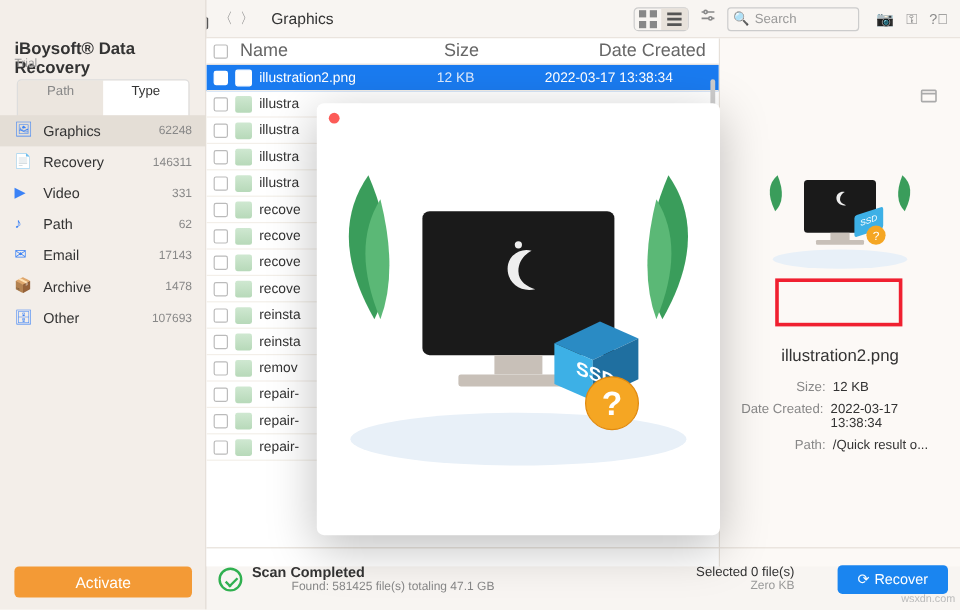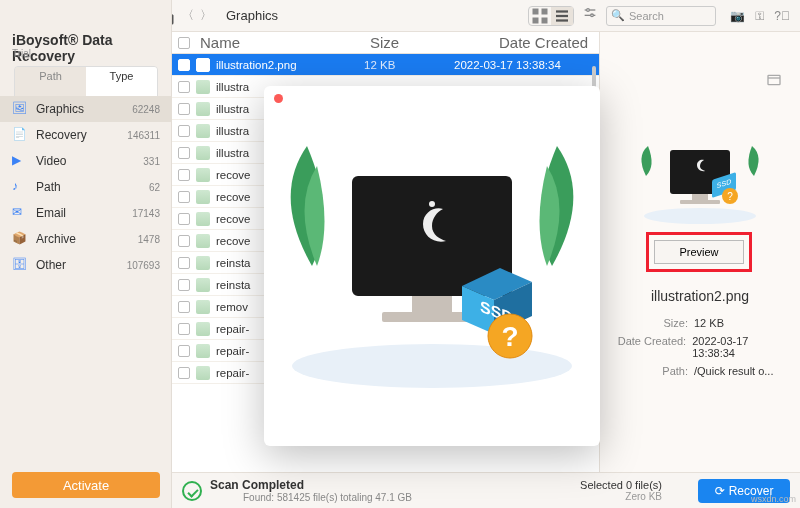--- a/index.html
+++ b/index.html
@@ -52,21 +52,21 @@
 .scroll-ind { position:absolute; right:3px; top:34px; width:4px; height:40px; background:#ccc; border-radius:2px; }
 .previewpane { position:absolute; top:32px; right:0; width:200px; bottom:36px; background:#fcf9f6; }
 .pv-icon { position:absolute; top:40px; right:18px; width:16px; height:16px; color:#aaa; }
 .pv-imgbox { position:absolute; top:104px; left:36px; width:128px; height:90px; }
 .pv-btn { position:absolute; top:208px; left:54px; width:90px; height:24px; border:1px solid #bbb; background:#f8f5f2; font-size:11px; }
 .pv-highlight { position:absolute; top:200px; left:46px; width:106px; height:40px; border:3px solid #f02030; }
 .pv-title { position:absolute; top:256px; left:0; width:200px; text-align:center; font-size:14px; }
 .pv-meta { position:absolute; top:282px; left:0; width:200px; font-size:11px; }
 .pv-meta div { display:flex; padding:3px 8px; }
 .pv-meta .lbl { width:80px; text-align:right; color:#888; margin-right:6px; }
-.bottombar { position:absolute; bottom:0; left:172px; right:0; height:36px; border-top:1px solid #e6e0d9; display:flex; align-items:center; padding:0 10px; gap:8px; font-size:11px; }
+.bottombar { position:absolute; bottom:0; left:172px; right:0; height:52px; border-top:1px solid #e6e0d9; display:flex; align-items:center; padding:0 10px; gap:8px; font-size:11px; }
 .status-icon { width:20px; height:20px; border:2px solid #30b050; border-radius:50%; position:relative; }
 .status-icon:after { content:''; position:absolute; left:4px; top:6px; width:8px; height:4px; border-left:2px solid #30b050; border-bottom:2px solid #30b050; transform:rotate(-45deg); }
 .status-txt .l1 { font-weight:600; font-size:12px; }
 .status-txt .l2 { color:#888; font-size:10px;margin-left:33px; }
 .recover-btn { background:#1a85f0; color:#fff; border:none; border-radius:4px; width:92px; height:24px; font-size:12px; display:flex; align-items:center; justify-content:center; gap:4px; }
 .selected-box { text-align:right; margin-left:auto; margin-right:28px; }
 .selected-box .l1 { font-size:11px; }
 .selected-box .l2 { font-size:10px; color:#999; }
 .popup { position:absolute; top:86px; left:264px; width:336px; height:360px; background:#fff; border-radius:6px; box-shadow:0 10px 40px rgba(0,0,0,.25); display:flex; align-items:center; justify-content:center; }
 .close-dot { position:absolute; top:8px; left:10px; width:9px; height:9px; border-radius:50%; background:#fc5b57; }
@@ -309,21 +309,20 @@
       <path d="M64 30 c0-3 2-5 4-6 -3-1-7 1-7 5 0 4 4 7 8 6 -2-1-5-2-5-5z" fill="#eee"></path>
       <g transform="translate(88,42)">
           <rect x="-12" y="-2" width="24" height="18" rx="2" fill="#3db0e6" transform="skewY(-18)"></rect>
           <text x="0" y="8" font-size="7" fill="#fff" text-anchor="middle" transform="skewY(-18)">SSD</text>
           <circle cx="6" cy="18" r="8" fill="#f5a623"></circle>
           <text x="6" y="22" font-size="10" fill="#fff" text-anchor="middle">?</text>
         </g>
     </svg>
   </div>
   <div class="pv-highlight"></div>
-  <button class="pv-btn">Preview</button>
   <div class="pv-title">illustration2.png</div>
   <div class="pv-meta">
     <div>
         <span class="lbl">Size:</span>
         <span>12 KB</span>
       </div>
     <div>
         <span class="lbl">Date Created:</span>
         <span>2022-03-17 13:38:34</span>
       </div>

